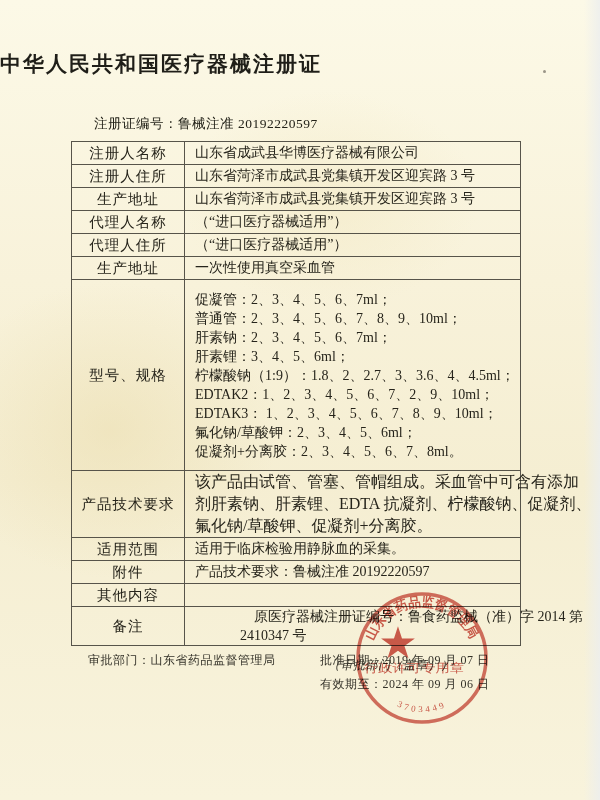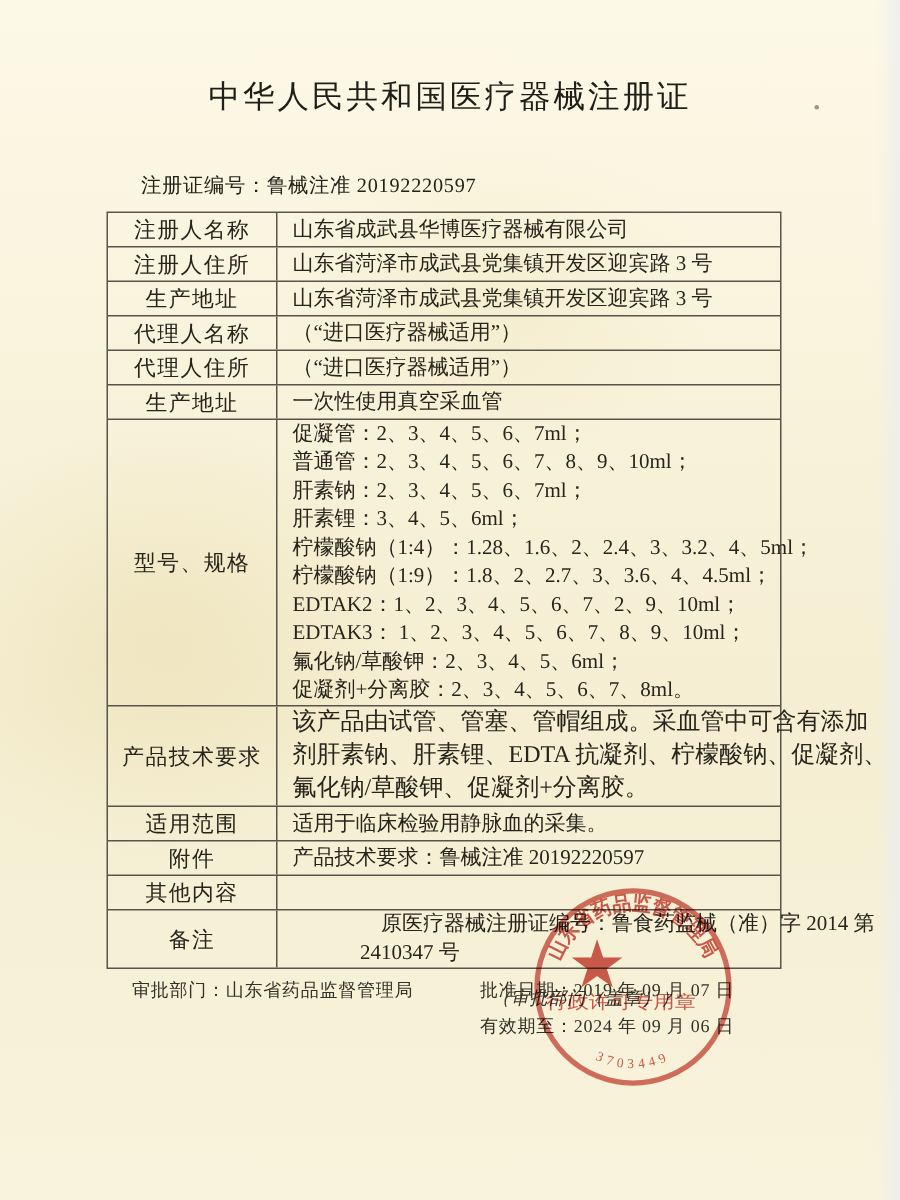--- a/index.html
+++ b/index.html
@@ -16,22 +16,22 @@
   .blob1{left:-60px;top:280px;width:340px;height:300px;
     background:radial-gradient(ellipse at center,rgba(232,217,166,.45),rgba(232,217,166,0) 70%);}
   .blob2{left:180px;top:90px;width:300px;height:220px;
     background:radial-gradient(ellipse at center,rgba(238,226,180,.35),rgba(238,226,180,0) 70%);}
   .scan-edge{position:absolute;right:0;top:0;width:16px;height:100%;
     background:linear-gradient(to right,rgba(236,238,238,0),rgba(236,238,238,.85));}
   .speck{position:absolute;left:543px;top:70px;width:3px;height:3px;border-radius:50%;
     background:#4a463c;opacity:.55;}
 
   .doc-title{
-    position:absolute;top:50px;left:0;width:100%;text-align:center;
-    font-size:21px;font-weight:400;letter-spacing:2px;color:#1f1e18;
+    position:absolute;top:50px;left:0;width:100%;text-align:left;
+    font-size:21px;font-weight:700;letter-spacing:2px;color:#1f1e18;
   }
   .reg-no{
     position:absolute;top:115px;left:94px;
     font-size:13.5px;font-weight:400;letter-spacing:.5px;color:#232219;
   }
 
   .info-table{
     position:absolute;top:141px;left:71px;width:448px;
     border:1px solid #57544a;
   }
@@ -123,21 +123,20 @@
         </div>
     </div>
 
     <div class="t-row r-spec">
       <div class="lbl">型号、规格</div>
       <div class="val">
         <div>促凝管：2、3、4、5、6、7ml；</div>
         <div>普通管：2、3、4、5、6、7、8、9、10ml；</div>
         <div>肝素钠：2、3、4、5、6、7ml；</div>
         <div>肝素锂：3、4、5、6ml；</div>
-        <div>柠檬酸钠（1:4）：1.28、1.6、2、2.4、3、3.2、4、5ml；</div>
         <div>柠檬酸钠（1:9）：1.8、2、2.7、3、3.6、4、4.5ml；</div>
         <div>EDTAK2：1、2、3、4、5、6、7、2、9、10ml；</div>
         <div>EDTAK3： 1、2、3、4、5、6、7、8、9、10ml；</div>
         <div>氟化钠/草酸钾：2、3、4、5、6ml；</div>
         <div>促凝剂+分离胶：2、3、4、5、6、7、8ml。</div>
       </div>
     </div>
 
     <div class="t-row r-struct">
       <div class="lbl">产品技术要求</div>

